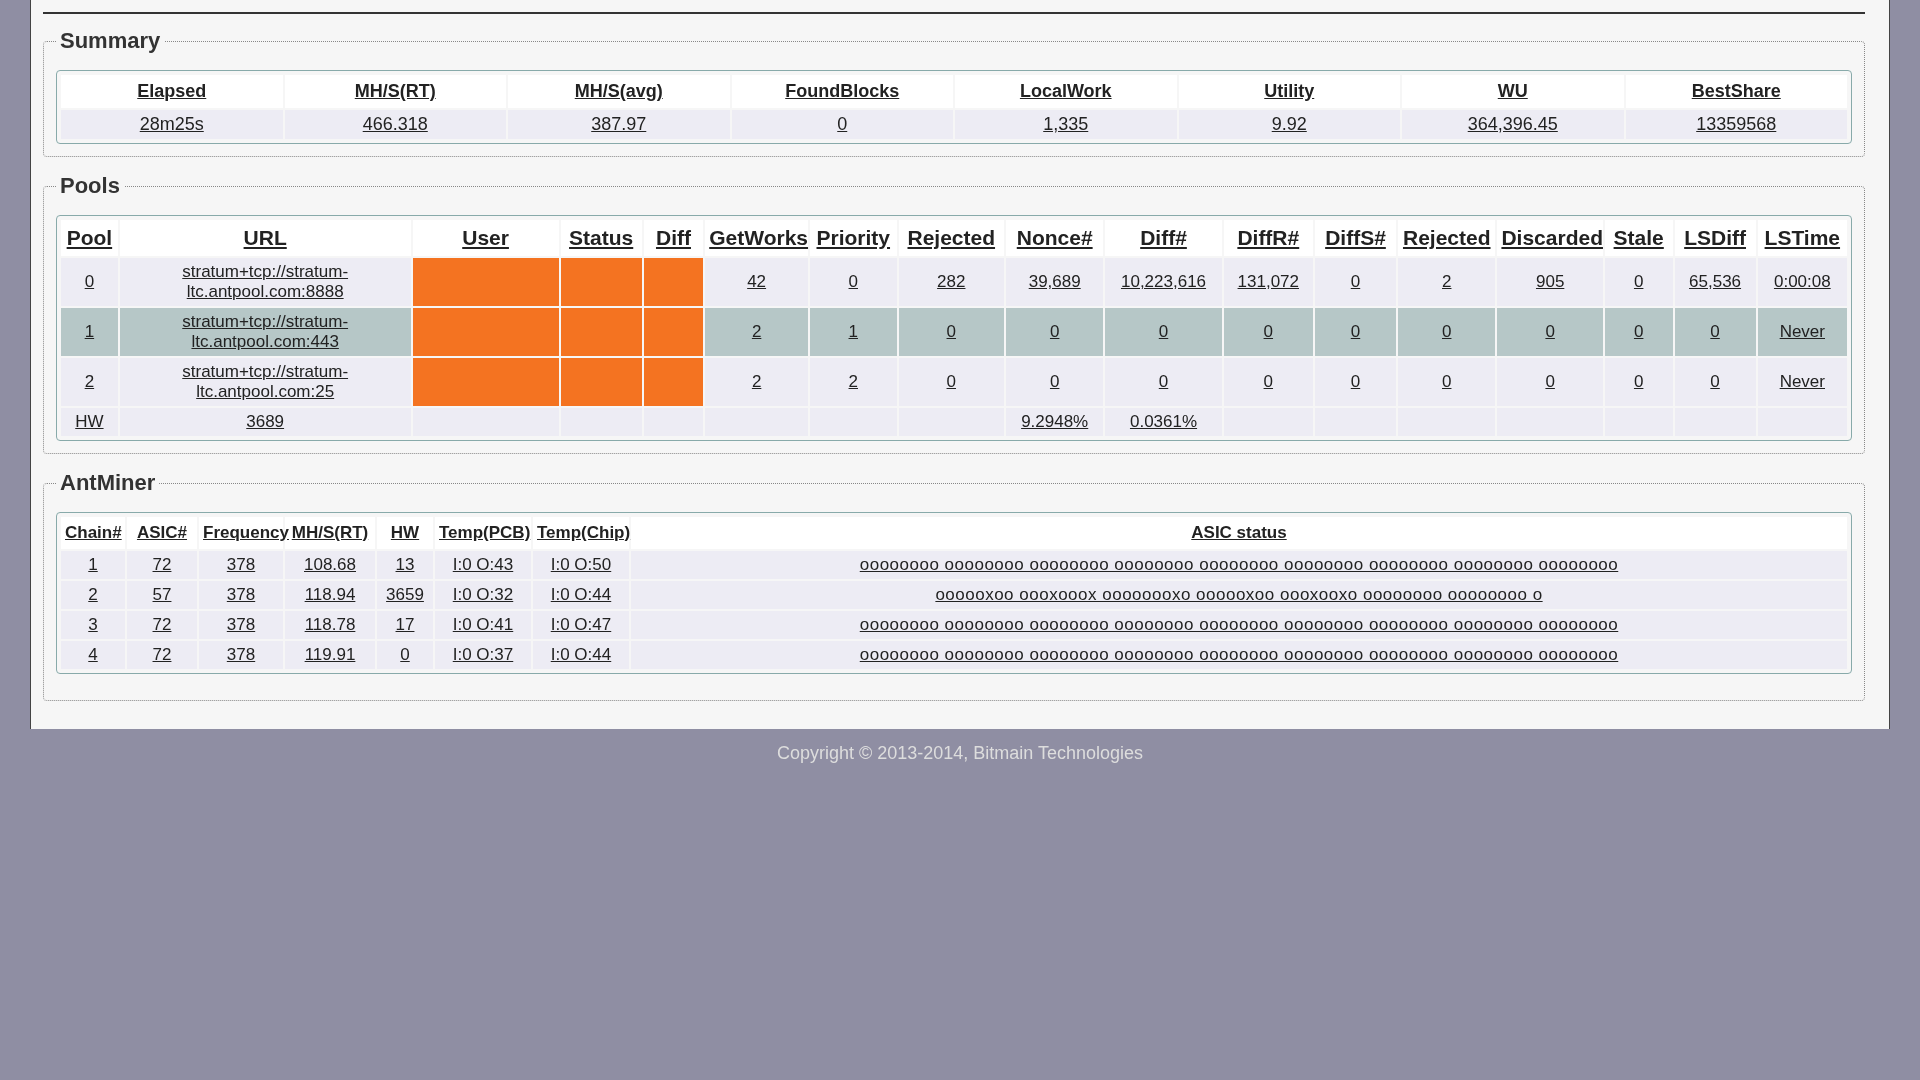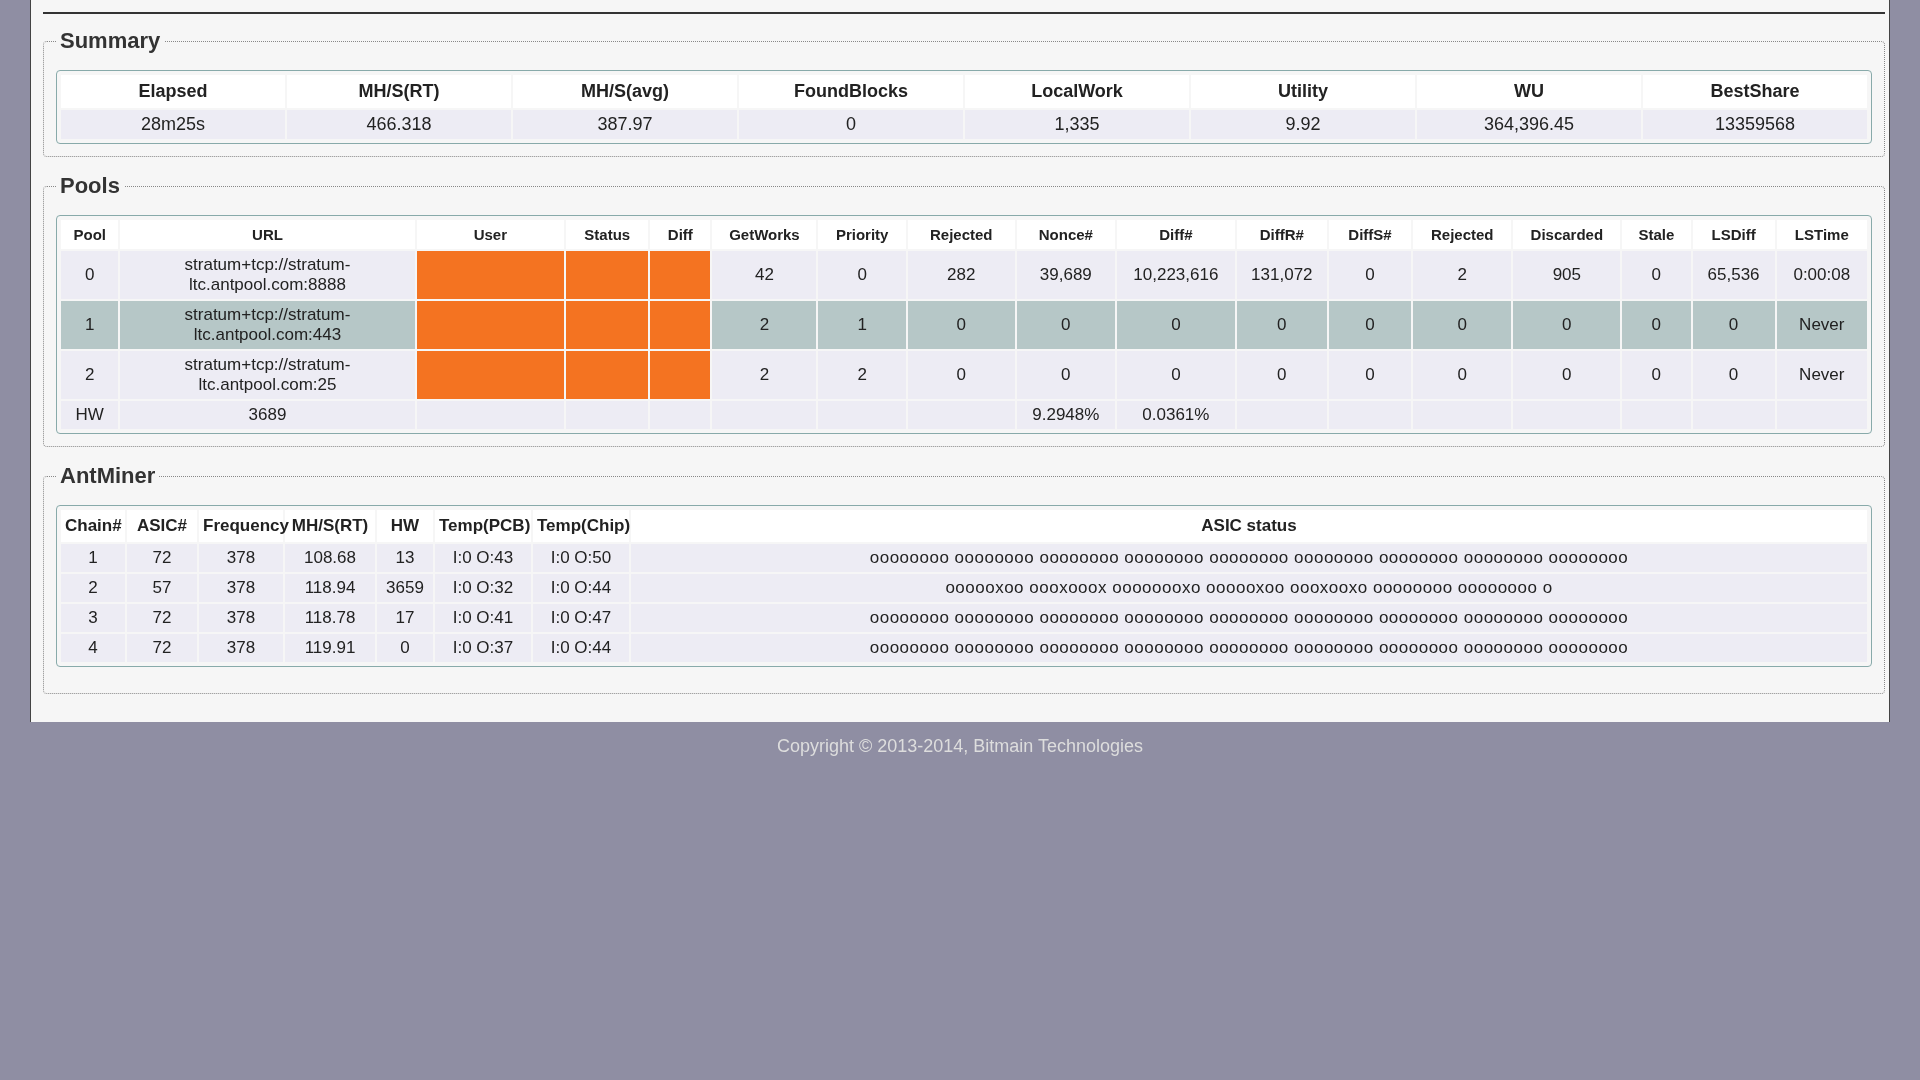--- a/index.html
+++ b/index.html
@@ -6,21 +6,21 @@
   body {
     background: #8f8ea3;
     font-family: Arial, Helvetica, sans-serif;
     font-size: 17px;
     color: #222;
     padding: 0;
   }
   .page {
     background: #f6f6f6;
     margin: 0 30px;
-    padding: 0 4px 12px 12px;
+    padding: 0 24px 12px 12px;
     border-left: 1px solid #444;
     border-right: 1px solid #444;
   }
   .topbar {
     height: 14px;
     border-bottom: 2px solid #333;
     margin-bottom: 14px;
   }
   fieldset {
     border: 1px dotted #888;
@@ -32,20 +32,21 @@
     font-size: 22px;
     font-weight: 600;
     padding: 0 4px;
     color: #333;
   }
   table {
     border-collapse: separate;
     border-spacing: 2px;
     width: 100%;
     table-layout: fixed;
+    text-decoration: underline;
   }
   .bordered-wrap {
     border: 1px solid #8aa;
     border-radius: 4px;
     padding: 2px;
   }
   th {
     font-weight: 700;
     padding: 6px 4px;
     text-align: center;
@@ -60,21 +61,21 @@
   }
   tr.highlight td { background: #b6c7c7; }
   .redact { background: #f47321 !important; }
   .footer {
     text-align: center;
     color: #ddd;
     font-size: 18px;
     padding: 14px 0 22px 0;
   }
   .pools-table td { font-size: 17px; }
-  .pools-table th { font-size: 15px; }
+  .pools-table th { font-size: 21px; }
   .antminer-table td, .antminer-table th { font-size: 17px; }
   .asic-status { font-family: inherit; letter-spacing: 0.5px; font-size: 16px; }
 </style>
 </head>
 <body>
 
 <div class="page">
   <div class="topbar"></div>
 
   <fieldset>

